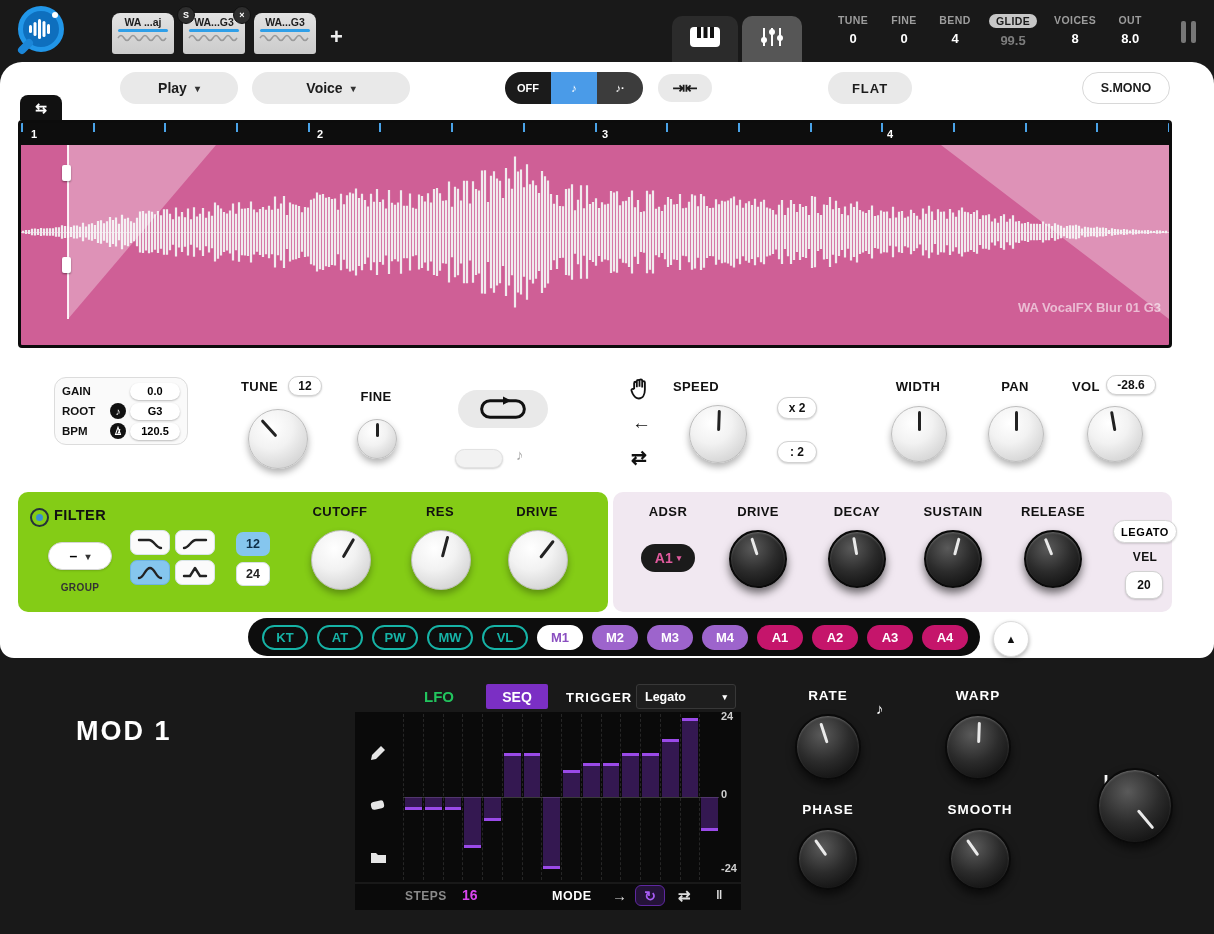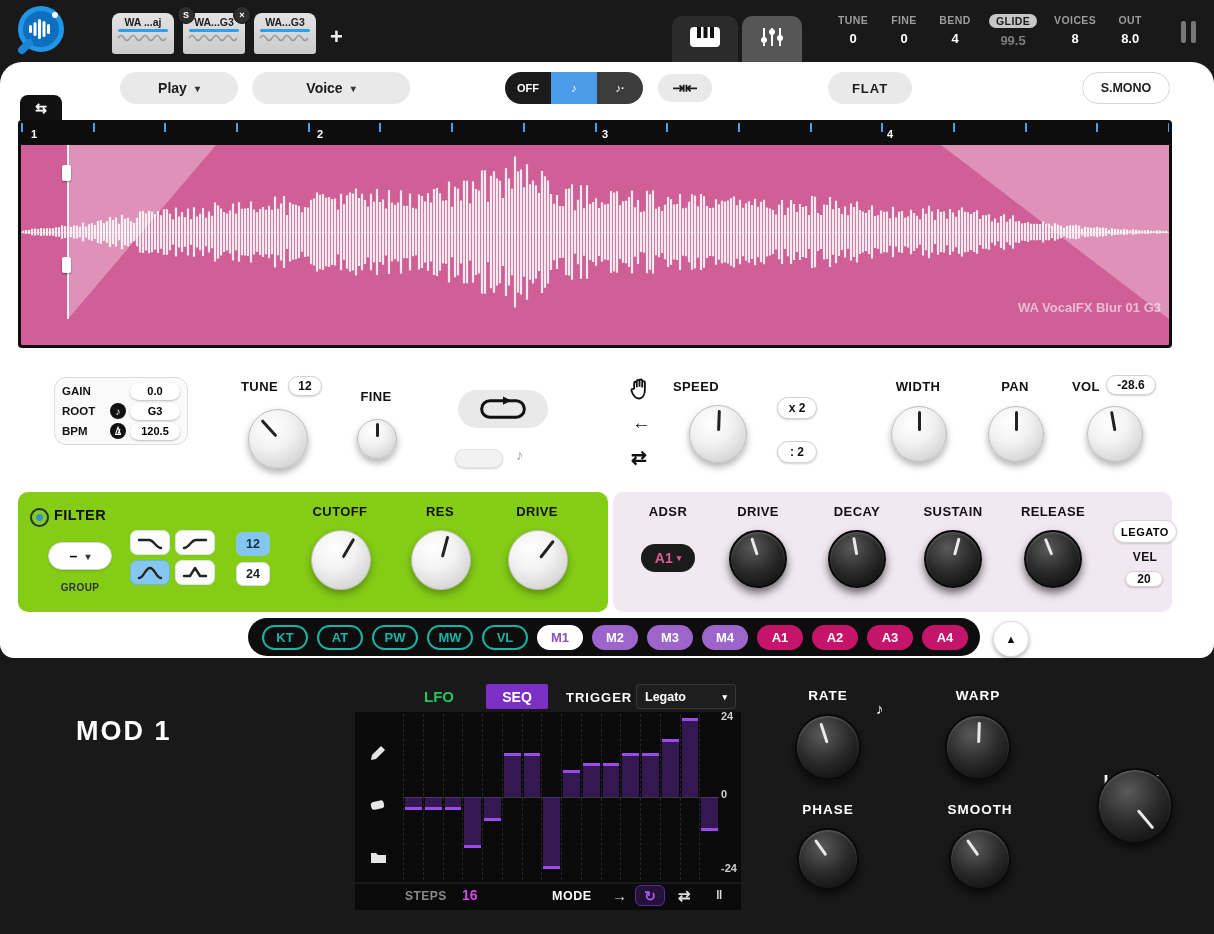--- a/index.html
+++ b/index.html
@@ -440,21 +440,21 @@
         </div>
       </div>
     <div class="lbl center" style="left:440px;top:12px">RELEASE</div>
     <div class="knob black" style="left:411px;top:38px;width:58px;height:58px">
         <div class="rot" style="transform: rotate(-22deg);">
           <div class="ptr"></div>
         </div>
       </div>
     <div class="dd" style="left:500px;top:28px;width:64px;height:23px;font-size:11px;letter-spacing:.5px;border-radius:12px">LEGATO</div>
     <div class="lbl center" style="left:532px;top:58px;font-size:12px">VEL</div>
-    <div class="pill" style="left:512px;top:79px;width:38px;height:16px">20</div>
+    <div class="pill" style="left:512px;top:79px;width:38px;height:28px">20</div>
   </div>
 
   <div class="srcpill">
     <div class="srcbtn src-teal">KT</div>
     <div class="srcbtn src-teal">AT</div>
     <div class="srcbtn src-teal">PW</div>
     <div class="srcbtn src-teal">MW</div>
     <div class="srcbtn src-teal">VL</div>
     <div class="srcbtn src-purple-active">M1</div>
     <div class="srcbtn src-purple">M2</div>

